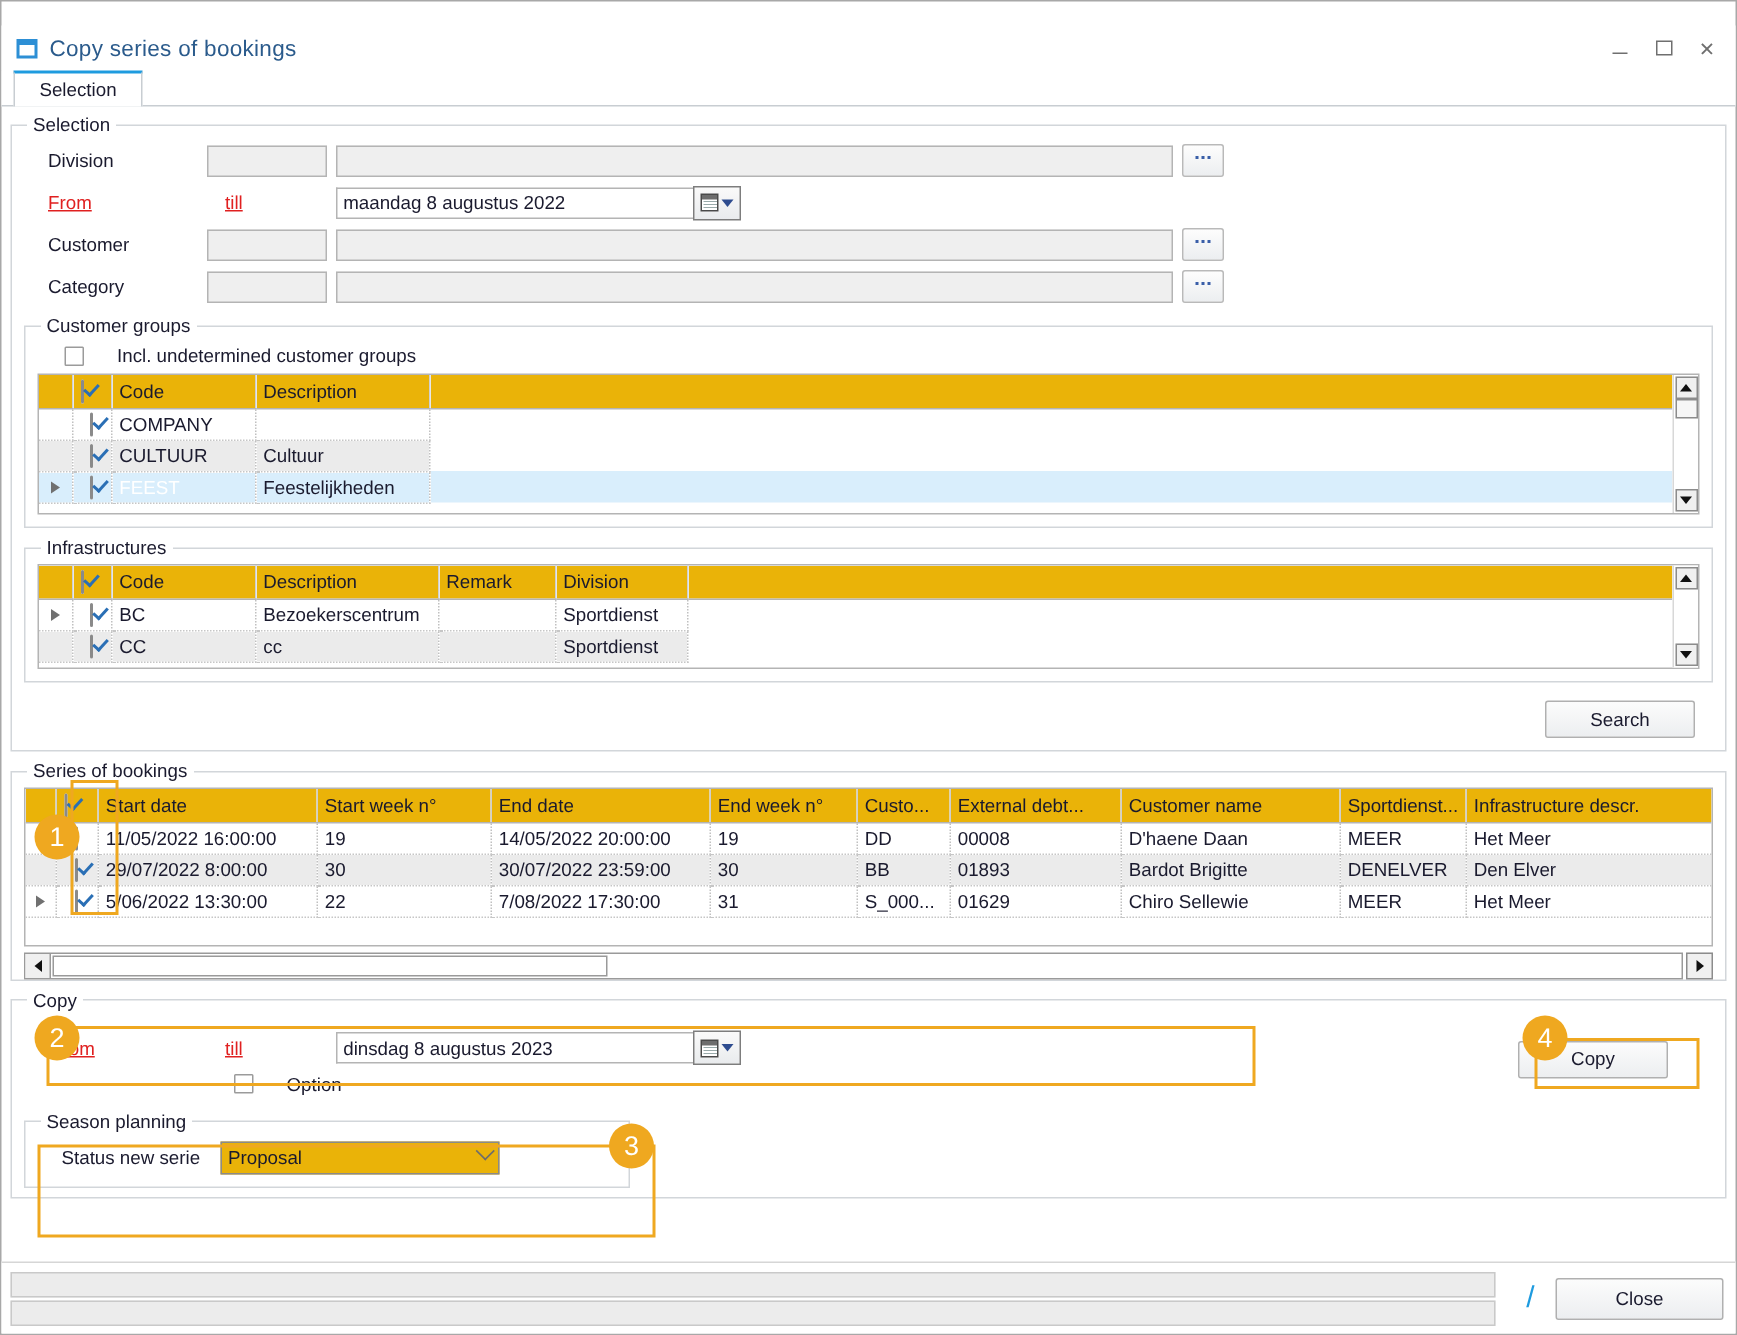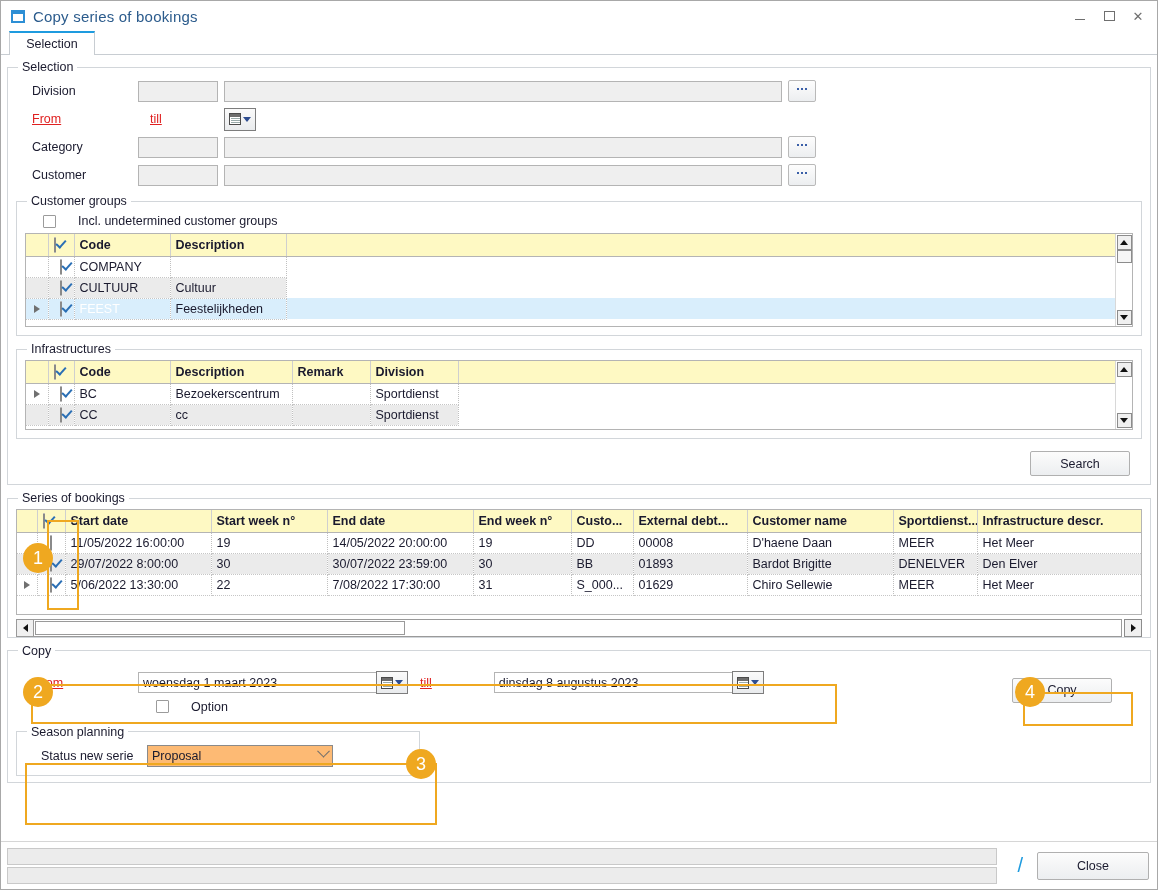--- a/index.html
+++ b/index.html
@@ -18,20 +18,21 @@
     border: 1px solid #a8a8a8;
     background: #ffffff;
   }
 
   
   .titlebar {
     height: 30px;
     display: flex; align-items: center;
     padding: 0 6px 0 10px;
     background: #ffffff;
+    margin-top: 16px;
   }
   .title-icon {
     width: 14px; height: 13px;
     border: 2px solid #2d8fd5;
     border-top-width: 4px;
     margin-right: 8px;
     background: #ffffff;
     flex: none;
   }
   .title-text {
@@ -148,22 +149,22 @@
   }
   .cbx.flat { border-color:#9b9b9b; }
 
   .chkrow { display:flex; align-items:center; gap:22px; padding: 2px 0 5px 18px; }
 
   
   .gridwrap { display:flex; border:1px solid #b4b4b4; background:#fff; }
   .gridwrap .gridscroll { flex:1 1 auto; overflow:hidden; }
   table.grid { border-collapse: collapse; font-size: 12.5px; table-layout: fixed; }
   table.grid th {
-    font-weight: bold; text-align:left;
-    background: #fef9c3;
+    font-weight: normal; text-align:left;
+    background: #eab308;
     border-right: 1px solid #cfcfcf;
     border-bottom: 1px solid #b4b4b4;
     padding: 2px 5px; height: 22px;
     white-space: nowrap; overflow:hidden;
   }
   table.grid td {
     border-right: 1px dotted #c0c0c0;
     border-bottom: 1px dotted #c6c6c6;
     padding: 1px 5px; height: 21px;
     white-space: nowrap; overflow:hidden;
@@ -204,21 +205,21 @@
     height: 25px; min-width: 100px; padding: 0 18px;
     border: 1px solid #b0b0b0; border-radius: 2px;
     background: linear-gradient(#fcfcfc,#eceef0);
     font-size: 12.5px; color:#1a1a2e;
     display:inline-flex; align-items:center; justify-content:center;
   }
 
   
   .sel {
     height: 22px; width: 186px;
-    border: 1px solid #8a8a8a; background:#fdba74;
+    border: 1px solid #8a8a8a; background:#eab308;
     display:flex; align-items:center; padding: 0 4px;
     font-size: 12.5px;
   }
   .sel .chev { margin-left:auto; width:9px; height:9px; border-right:1.6px solid #6c6c6c; border-bottom:1.6px solid #6c6c6c; transform: rotate(45deg) translate(-3px,-3px); }
 
   
   .callout {
     position:absolute; width: 30px; height: 30px; border-radius: 50%;
     background: #EFA820; color: #ffffff;
     font-size: 18px; font-family: "Liberation Sans", sans-serif;
@@ -282,43 +283,44 @@
               <i></i>
               <i></i>
             </span>
         </span>
       </div>
 
       <div class="row">
         <span class="lbl req">From</span>
         <span class="till">till</span>
         <span class="datefield" style="margin-left:50px">
+          <span class="tb white" style="width:238px">maandag 8 augustus 2022</span>
           <span class="dbtn">
               <span class="cal"></span>
               <span class="caret"></span>
             </span>
         </span>
       </div>
 
       <div class="row">
-        <span class="lbl">Category</span>
+        <span class="lbl">Customer</span>
         <span class="tb w-small"></span>
         <span style="width:6px;flex:none"></span>
         <span class="tb grow" style="max-width:558px"></span>
         <span class="ellipsis-btn">
           <span class="dots">
               <i></i>
               <i></i>
               <i></i>
             </span>
         </span>
       </div>
 
       <div class="row">
-        <span class="lbl">Customer</span>
+        <span class="lbl">Category</span>
         <span class="tb w-small"></span>
         <span style="width:6px;flex:none"></span>
         <span class="tb grow" style="max-width:558px"></span>
         <span class="ellipsis-btn">
           <span class="dots">
               <i></i>
               <i></i>
               <i></i>
             </span>
         </span>
@@ -542,27 +544,20 @@
       </div>
     </fieldset>
 
     <fieldset class="grp" style="padding-bottom:6px">
       <legend>Copy</legend>
 
       <div style="display:flex;align-items:flex-start;">
         <div style="flex:1 1 auto">
           <div class="row" style="margin-top:8px">
             <span class="lbl req" style="padding-left:18px">From</span>
-            <span class="datefield">
-              <span class="tb white" style="width:238px">woensdag 1 maart 2023</span>
-              <span class="dbtn">
-                  <span class="cal"></span>
-                  <span class="caret"></span>
-                </span>
-            </span>
             <span class="till">till</span>
             <span class="datefield" style="margin-left:50px">
               <span class="tb white" style="width:238px">dinsdag 8 augustus 2023</span>
               <span class="dbtn">
                   <span class="cal"></span>
                   <span class="caret"></span>
                 </span>
             </span>
           </div>
           <div class="chkrow" style="padding-left:140px">

